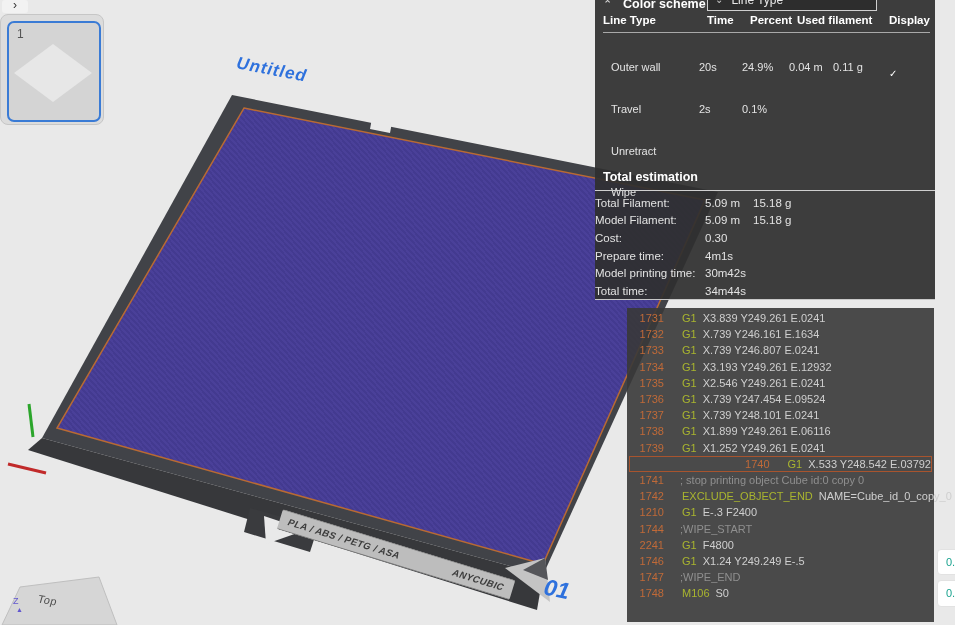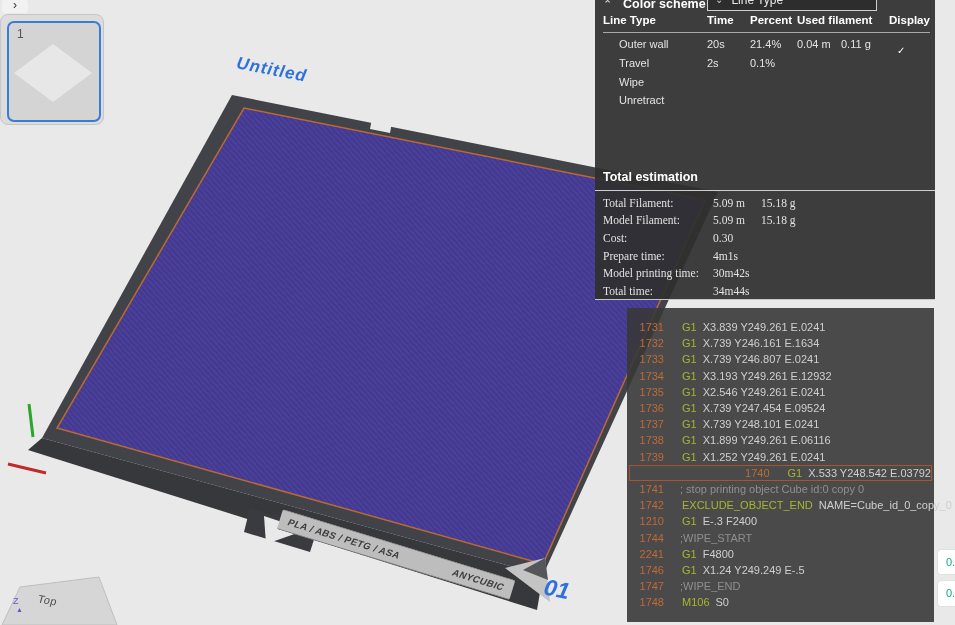--- a/index.html
+++ b/index.html
@@ -50,35 +50,35 @@
   .view-dropdown{position:absolute;left:112px;top:-9px;width:170px;height:23px;background:#2d2d2d;
     border:1px solid #cfcfcf;box-sizing:border-box;display:flex;align-items:center;gap:8px;
     padding-left:7px;color:#e8e8e8;font-size:12px;cursor:pointer;}
   .view-dropdown .chev{font-size:10px;color:#cccccc;}
   .tbl-header{position:absolute;left:0;top:14px;width:100%;height:18px;display:grid;
     grid-template-columns:104px 43px 47px 92px auto;padding-left:8px;box-sizing:border-box;
     font-weight:bold;font-size:11.5px;color:#fff;}
   .tbl-sep{position:absolute;left:8px;right:5px;top:32px;border-top:1.5px solid #a9a9a9;}
   .tbl-rows{position:absolute;left:0;top:35px;width:100%;}
   .tbl-row{display:grid;grid-template-columns:16px 88px 43px 47px 44px 54px 16px;
-    padding-left:8px;box-sizing:border-box;height:18.7px;align-items:center;}
+    padding-left:0;box-sizing:border-box;height:18.7px;align-items:center;margin-top:23px;}
   .swatch{width:11px;height:11px;border-radius:2px;}
   .checkbox{width:13px;height:13px;border-radius:3px;background:#505050;position:relative;cursor:pointer;}
   .checkbox.on{background:#3e7ec7;}
   .checkbox.on::after{content:"✓";position:absolute;left:2px;top:0px;color:#fff;font-size:10px;line-height:13px;}
   .est-title{position:absolute;left:0;top:170px;width:100%;height:21px;padding-left:8px;
     box-sizing:border-box;font-weight:bold;font-size:12.5px;color:#fff;border-bottom:1px solid #cfcfcf;}
   .est-rows{position:absolute;left:0;top:194px;width:100%;}
-  .est-row{display:flex;padding-left:8px;height:17.6px;align-items:center;font-size:11.5px;color:#e2e2e2;font-family:Liberation Serif, serif;}
+  .est-row{display:flex;padding-left:0;height:17.6px;align-items:center;font-size:11.5px;color:#e2e2e2;}
   .est-label{width:110px;}
   .est-v1{width:48px;}
 
   
   .gcode{position:absolute;left:627px;top:308px;width:307px;height:314px;z-index:6;
-    background:rgba(56,56,56,0.90);box-sizing:border-box;padding-top:11px;font-size:11px;}
+    background:rgba(56,56,56,0.90);box-sizing:border-box;padding-top:2px;font-size:11px;}
   .gcode-row{display:flex;height:16.2px;align-items:center;margin:0 2px;border:1px solid transparent;
     box-sizing:border-box;cursor:pointer;}
   .gcode-row.current{border-color:#a8542e;justify-content:flex-end;}
   .g-num{width:34px;text-align:right;color:#c06a38;flex:none;}
   .g-cmd{margin-left:18px;color:#a9b52f;white-space:pre;}
   .g-rest{margin-left:6px;color:#cfcfcf;white-space:pre;}
   .gcode-row.comment .g-rest{color:#8f8f8f;}
   .gcode-row.comment .g-cmd{margin-left:10px;}
 
   
@@ -148,51 +148,51 @@
       <span>Display</span>
     </div>
     <div class="tbl-sep"></div>
 
     <div class="tbl-rows">
 
         <div class="tbl-row">
           <span><span class="swatch" style="background-color: rgb(237, 111, 45);"></span></span>
           <span>Outer wall</span>
           <span>20s</span>
-          <span>21.4%</span>
+          <span>24.9%</span>
           <span>0.04 m</span>
           <span>0.11 g</span>
           <span><span class="checkbox on"></span></span>
         </div>
 
 
         <div class="tbl-row">
           <span><span class="swatch" style="background-color: rgb(58, 86, 200);"></span></span>
           <span>Travel</span>
           <span>2s</span>
           <span>0.1%</span>
           <span></span>
           <span></span>
           <span><span class="checkbox"></span></span>
         </div>
 
 
         <div class="tbl-row">
+          <span><span class="swatch" style="background-color: rgb(69, 174, 196);"></span></span>
+          <span>Unretract</span>
+          <span></span>
+          <span></span>
+          <span></span>
+          <span></span>
+          <span><span class="checkbox"></span></span>
+        </div>
+
+        <div class="tbl-row">
           <span><span class="swatch" style="background-color: rgb(247, 247, 24);"></span></span>
           <span>Wipe</span>
-          <span></span>
-          <span></span>
-          <span></span>
-          <span></span>
-          <span><span class="checkbox"></span></span>
-        </div>
-
-        <div class="tbl-row">
-          <span><span class="swatch" style="background-color: rgb(69, 174, 196);"></span></span>
-          <span>Unretract</span>
           <span></span>
           <span></span>
           <span></span>
           <span></span>
           <span><span class="checkbox"></span></span>
         </div>
 
       </div>
 
     <div class="est-title">Total estimation</div>

